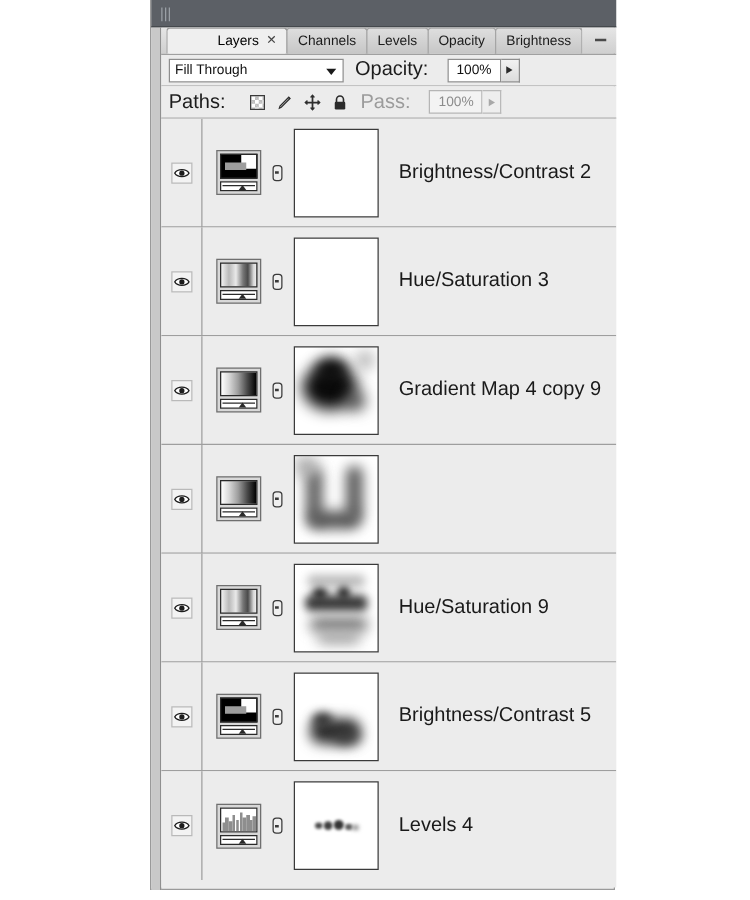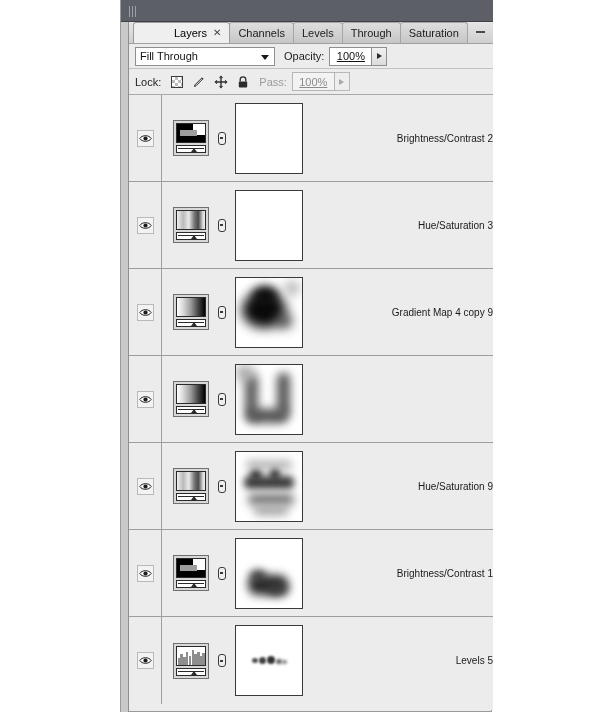--- a/index.html
+++ b/index.html
@@ -118,29 +118,29 @@
     position: relative;
   }
   .blend-select .caret {
     position: absolute; right: 5px; top: 7px;
     width: 0; height: 0;
     border-left: 4px solid transparent;
     border-right: 4px solid transparent;
     border-top: 5px solid #1a1a1a;
   }
 
-  .lbl { margin: 0 5px 0 9px; font-size: 11px; color: #1c1c1c; }
+  .lbl { margin: 0 15px 0 9px; font-size: 16px; color: #1c1c1c; }
   .lbl.dim { color: #9b9b9b; }
 
   .num-field {
     width: 43px; height: 19px;
     background: #ffffff;
     border: 1px solid #8e8e8e;
     display: flex; align-items: center; justify-content: center;
-    font-size: 11px; color: #111; text-decoration: underline;
+    font-size: 11px; color: #111;
   }
   .num-field.dim { color: #8c8c8c; border-color: #b5b5b5; background: #f3f3f3; }
 
   .spin {
     width: 15px; height: 19px;
     background: linear-gradient(#f2f2f2, #dcdcdc);
     border: 1px solid #8e8e8e;
     border-left: none;
     display: flex; align-items: center; justify-content: center;
   }
@@ -283,24 +283,23 @@
     border: 1px solid #3a3a3a;
     position: relative;
     overflow: hidden;
     flex: 0 0 68px;
   }
   .blob { position: absolute; border-radius: 50%; }
 
   .layer-name {
     flex: 1;
     padding-left: 16px;
-    font-size: 10px;
+    font-size: 16px;
     color: #1a1a1a;
     white-space: nowrap;
-    text-align: right;
   }
 </style>
 </head>
 <body>
 
 <div id="stage">
 
   <div id="panel">
 
     <div class="dock-strip">
@@ -318,24 +317,24 @@
         <span>Layers</span>
         <span class="close-x">✕</span>
       </div>
       <div class="tab">
         <span>Channels</span>
       </div>
       <div class="tab">
         <span>Levels</span>
       </div>
       <div class="tab">
-        <span>Through</span>
+        <span>Opacity</span>
       </div>
       <div class="tab">
-        <span>Saturation</span>
+        <span>Brightness</span>
       </div>
       <div class="tab-spacer"></div>
     </div>
 
     <div class="panel-menu-btn">
       <div class="bar"></div>
     </div>
 
     <div class="ctl-row" id="row-blend">
       <div class="blend-select">
@@ -345,21 +344,21 @@
       <span class="lbl">Opacity:</span>
       <div class="num-field">
         <span>100%</span>
       </div>
       <div class="spin">
           <span class="tri"></span>
         </div>
     </div>
 
     <div class="ctl-row" id="row-lock">
-      <span class="lbl" style="margin-left:0">Lock:</span>
+      <span class="lbl" style="margin-left:0">Paths:</span>
       <div class="lock-icons">
 
         <span class="ico">
           <span class="ico-transparency" style="position:absolute;left:1px;top:1px;"></span>
         </span>
 
         <span class="ico">
           <svg width="14" height="14" viewBox="0 0 14 14">
             <path d="M2.5 11.5 L4 10.8 L11 3.8 L10 2.8 L3 9.8 Z" fill="none" stroke="#2f2f2f" stroke-width="1"></path>
             <path d="M9.8 3.0 L10.9 4.1" stroke="#2f2f2f" stroke-width="1"></path>
@@ -534,21 +533,21 @@
           </div>
           <div class="link-icon">
               <div class="chain"></div>
             </div>
           <div class="mask-thumb">
             <div class="blob" style="left:12px;top:36px;width:40px;height:20px;border-radius:9px;background:#2a2a2a;filter:blur(5px);"></div>
             <div class="blob" style="left:14px;top:31px;width:16px;height:12px;background:#343434;filter:blur(4px);"></div>
             <div class="blob" style="left:30px;top:44px;width:22px;height:12px;background:#3c3c3c;filter:blur(5px);"></div>
           </div>
         </div>
-        <div class="layer-name">Brightness/Contrast 1</div>
+        <div class="layer-name">Brightness/Contrast 5</div>
       </div>
 
       <div class="layer-row">
         <div class="eye-cell">
           <div class="eye-box">
             <svg width="13" height="9" viewBox="0 0 13 9">
               <path d="M0.8 4.5 C3 0.8 10 0.8 12.2 4.5 C10 8.2 3 8.2 0.8 4.5 Z" fill="#fff" stroke="#1d1d1d" stroke-width="1"></path>
               <circle cx="6.5" cy="4.5" r="2.1" fill="#1d1d1d"></circle>
             </svg>
           </div>
@@ -573,19 +572,19 @@
               <div class="chain"></div>
             </div>
           <div class="mask-thumb">
             <div class="blob" style="left:16px;top:32px;width:6px;height:5px;background:#4a4a4a;filter:blur(1.2px);"></div>
             <div class="blob" style="left:23px;top:31px;width:7px;height:7px;background:#3f3f3f;filter:blur(1.3px);"></div>
             <div class="blob" style="left:31px;top:30px;width:8px;height:8px;background:#333;filter:blur(1.3px);"></div>
             <div class="blob" style="left:40px;top:33px;width:6px;height:5px;background:#5a5a5a;filter:blur(1.4px);"></div>
             <div class="blob" style="left:46px;top:34px;width:5px;height:4px;background:#7a7a7a;filter:blur(1.5px);"></div>
           </div>
         </div>
-        <div class="layer-name">Levels 5</div>
+        <div class="layer-name">Levels 4</div>
       </div>
 
     </div>
 
   </div>
 </div>
 
 </body></html>

